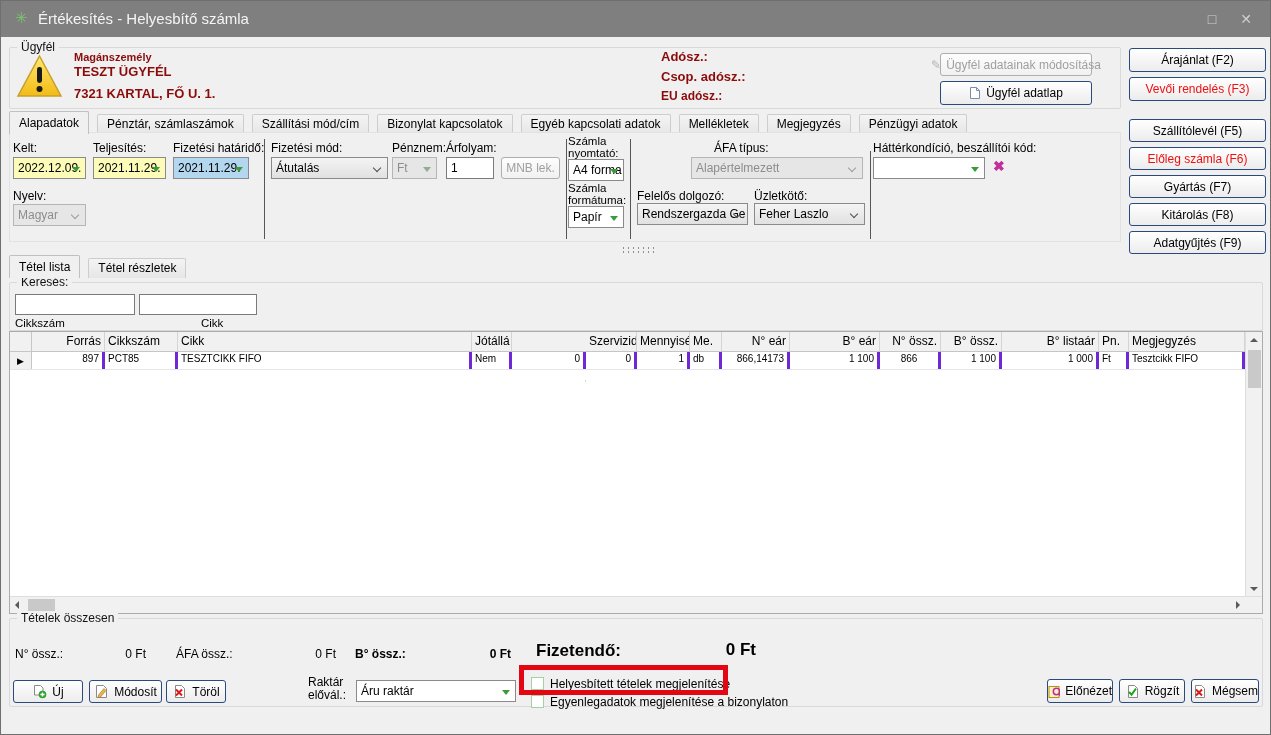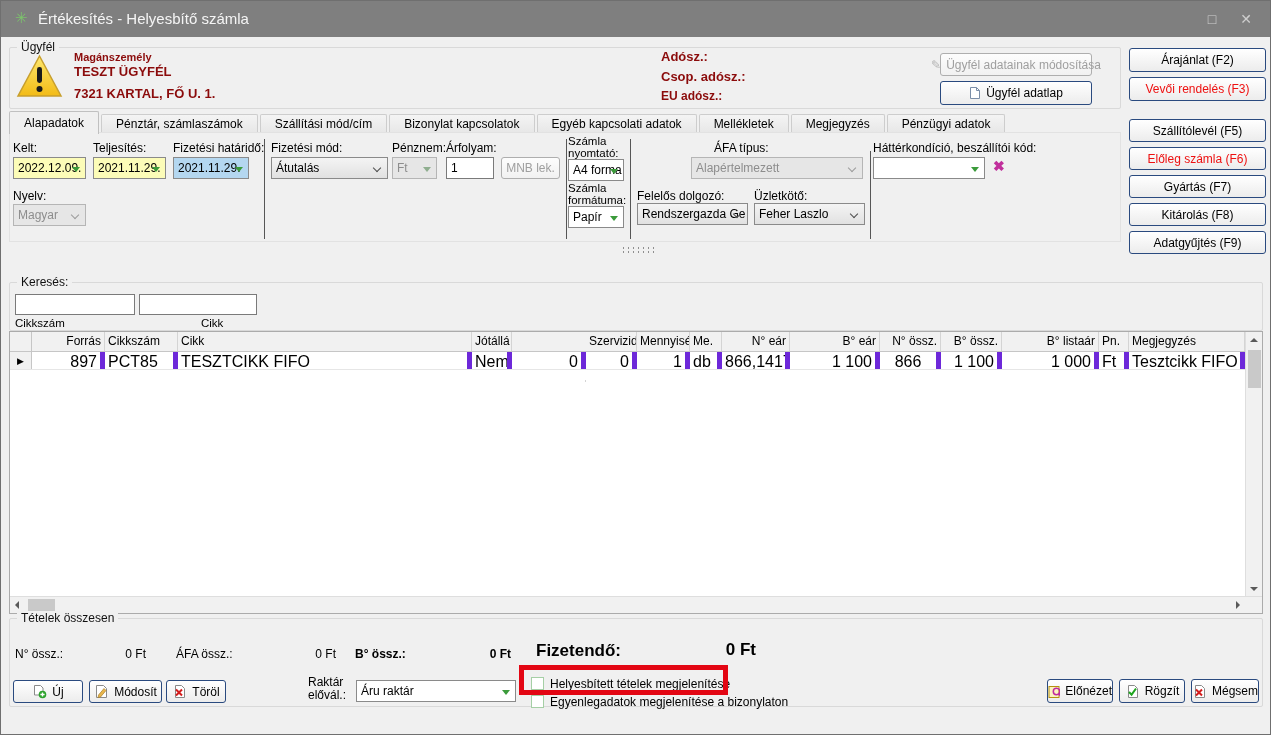--- a/index.html
+++ b/index.html
@@ -11,41 +11,41 @@
   .win-btn{position:absolute;top:8px;width:24px;height:20px;color:#cfcfcf;font-size:14px;text-align:center;line-height:20px;cursor:default}
   .gb{position:absolute;border:1px solid #d9d9d9;border-radius:2px}
   .gb-label{position:absolute;background:#f0f0f0;padding:0 4px;font-size:12px;color:#111;white-space:nowrap}
   .lbl{position:absolute;font-size:12px;white-space:nowrap}
   .lbl.small{font-size:11.5px}
   .darkred{color:#8b0b0b;font-weight:bold}
   .btn{position:absolute;display:flex;align-items:center;justify-content:center;gap:5px;background:linear-gradient(#ffffff,#ececec);border:1px solid #2a4a7f;border-radius:3px;font-size:12px;font-family:inherit;color:#000;white-space:nowrap;cursor:pointer}
   .btn.accent{color:#ee1111}
   .btn.disabled{border-color:#aeaeae;color:#9f9f9f;background:linear-gradient(#fdfdfd,#f1f1f1)}
   .tabbar{position:absolute;display:flex;align-items:flex-end;height:23px}
-  .tab{height:20px;line-height:19px;padding:0 14px;background:linear-gradient(#f4f4f4,#e6e6e6);border:1px solid #cdcdcd;border-bottom:none;border-radius:2px 2px 0 0;margin-right:2px;white-space:nowrap;cursor:pointer}
+  .tab{height:20px;line-height:19px;padding:0 9px;background:linear-gradient(#f4f4f4,#e6e6e6);border:1px solid #cdcdcd;border-bottom:none;border-radius:2px 2px 0 0;margin-right:8px;white-space:nowrap;cursor:pointer}
   .tab.active{height:23px;line-height:22px;background:#f0f0f0;position:relative;z-index:3;border-color:#c0c0c0}
   .panel{position:absolute;border:1px solid #e2e2e2;background:#f0f0f0}
   .vline{position:absolute;width:1px;background:#565656}
   .combo{position:absolute;height:22px;background:#fff;border:1px solid #8a8a8a;font-size:12px;padding:3px 16px 0 4px;white-space:nowrap;overflow:hidden;cursor:pointer}
   .combo .garr{position:absolute;right:5px;top:9px;width:0;height:0;border-left:4px solid transparent;border-right:4px solid transparent;border-top:5px solid #3b9b3b}
   .combo.disabled .garr{border-top-color:#8fae8f}
   .combo.chev::after{content:"";position:absolute;right:7px;top:7px;width:5px;height:5px;border-right:1.6px solid #4d4d4d;border-bottom:1.6px solid #4d4d4d;transform:rotate(45deg)}
   .combo.graybg{background:linear-gradient(#f4f4f4,#e1e1e1)}
   .combo.disabled{background:#e6e6e6;color:#8d8d8d;border-color:#b5b5b5;cursor:default}
   .combo.disabled.chev::after{border-color:#9c9c9c}
   .combo.yellow{background:#fcfcb8}
   .combo.blue{background:#b4d7f0}
   .input{position:absolute;background:#fff;border:1px solid #7a7a7a;padding:2px 4px;font-size:12px;font-family:inherit}
   .clear-x{position:absolute;color:#c12f9c;font-size:14px;font-weight:bold;cursor:pointer}
   .splitter-dots{position:absolute;width:34px;height:9px;background-image:radial-gradient(#8f8f8f 1px,transparent 1.1px);background-size:5px 4px}
   .grid{position:absolute;left:8px;top:330px;width:1254px;height:283px;background:#fff;border:1px solid #ababab}
   .grid-header{display:flex;height:20px;background:#f1f1f1;border-bottom:1px solid #c6c6c6}
   .hcell{flex:none;padding:2px 3px 0;border-right:1px solid #d4d4d4;font-size:12px;white-space:pre;overflow:hidden}
   .grid-row{display:flex;height:18px;background:#fff;border-bottom:1px solid #e6e6e6}
-  .cell{flex:none;padding:1px 3px 0;border-right:5px solid #6d28d9;font-size:16px;white-space:pre;overflow:hidden}
+  .cell{flex:none;padding:1px 3px 0;border-right:3px solid #6d28d9;font-size:10px;white-space:pre;overflow:hidden}
   .sel{background:#f1f1f1 !important;border-right:1px solid #c6c6c6 !important}
   .cell.sel{font-size:9px;padding-top:4px;text-align:center}
   .vscroll{position:absolute;top:0;right:0;width:17px;height:265px;background:#f1f1f1;border-left:1px solid #dedede}
   .hscroll{position:absolute;left:0;bottom:0;width:100%;height:17px;background:#f1f1f1;border-top:1px solid #dedede}
   .sarr{position:absolute;width:0;height:0;border:4px solid transparent}
   .vthumb{position:absolute;left:2px;top:18px;width:13px;height:38px;background:#c9c9c9}
   .hthumb{position:absolute;top:2px;left:18px;width:27px;height:13px;background:#c9c9c9}
   .cb{position:absolute;width:13px;height:13px;background:#fff;border:1px solid #a5cfa5;cursor:pointer}
   .hl-rect{position:absolute;left:518px;top:664px;width:209px;height:30px;border:5px solid #e30613;z-index:6;pointer-events:none}
   .statusbar{position:absolute;left:0;top:710px;width:100%;height:24px;background:#f0f0f0;border-top:1px solid #d2d2d2}
@@ -169,20 +169,24 @@
   </div>
 
   <span class="lbl" style="left:872px;top:140px">Háttérkondíció, beszállítói kód:</span>
   <div class="combo" style="left:872px;top:156px;width:112px">
     <span></span><span class="garr"></span>
   </div>
   <span class="clear-x" style="left:992px;top:157px">✖</span>
 
   <div class="splitter-dots" style="left:620px;top:245px"></div>
 
+  <div class="tabbar" style="left:8px;top:254px">
+      <div class="tab active">Tétel lista</div>
+      <div class="tab">Tétel részletek</div>
+    </div>
 
   <div class="gb" style="left:8px;top:281px;width:1254px;height:49px"></div>
   <span class="gb-label" style="left:16px;top:274px">Keresés:</span>
   <input class="input" style="left: 14px; top: 293px; width: 120px; height: 21px;" value="">
   <input class="input" style="left: 138px; top: 293px; width: 118px; height: 21px;" value="">
   <span class="lbl small" style="left:14px;top:316px">Cikkszám</span>
   <span class="lbl small" style="left:200px;top:316px">Cikk</span>
 
   <div class="grid">
     <div class="grid-header">

